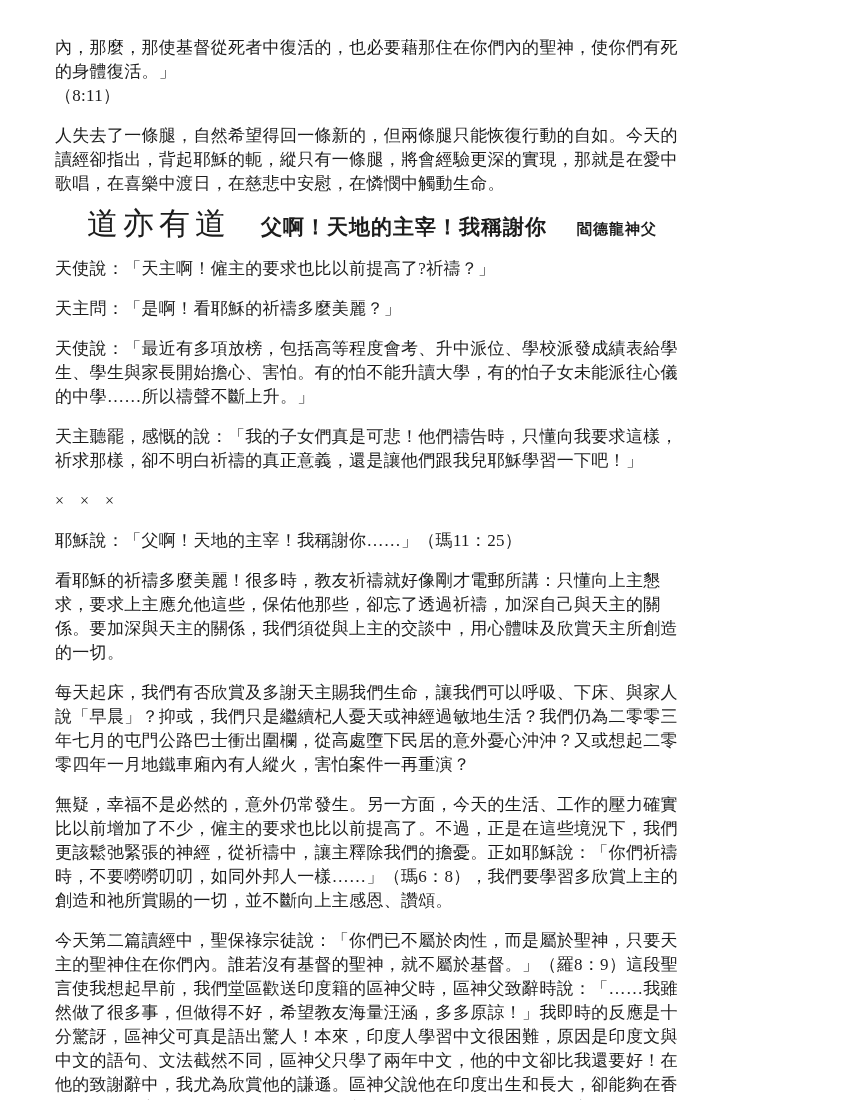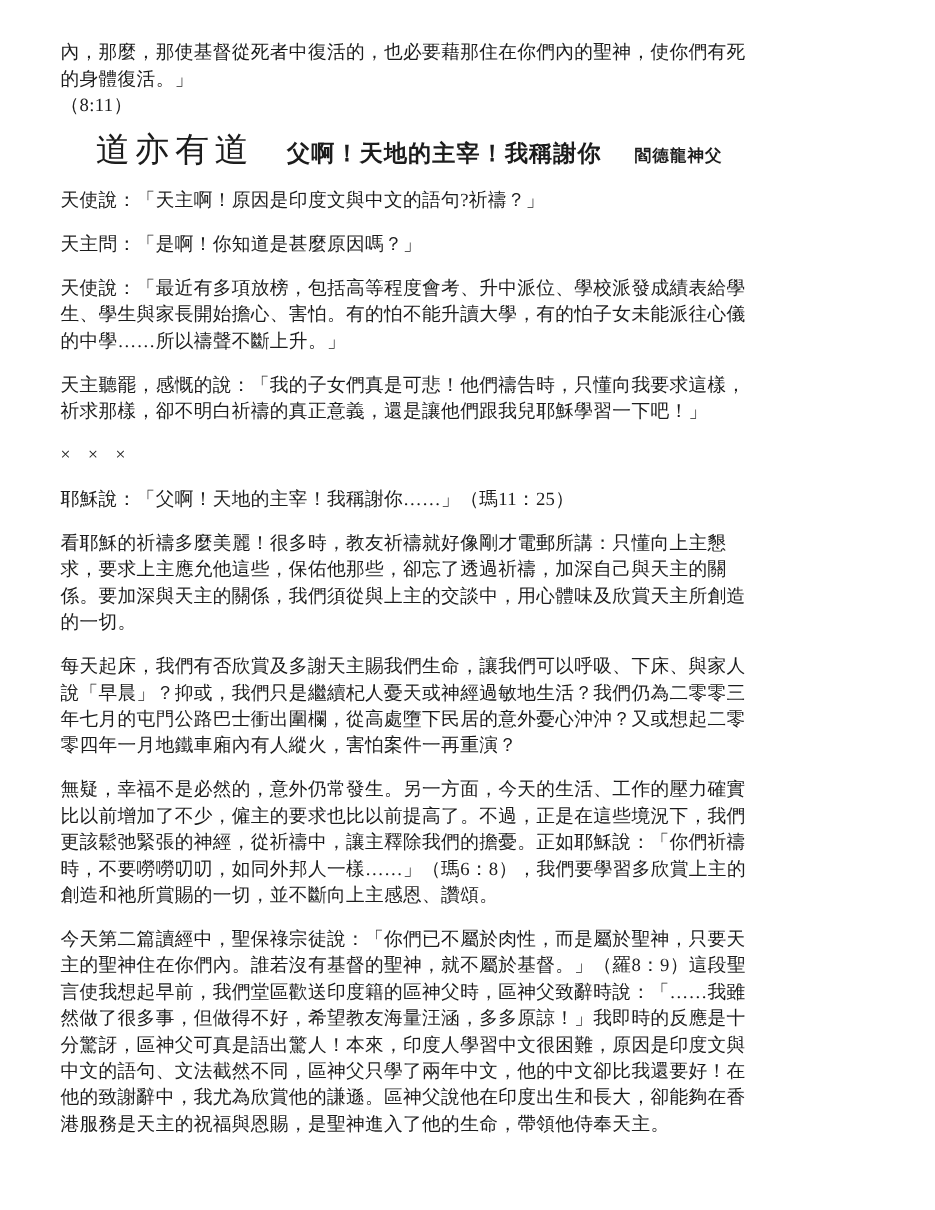--- a/index.html
+++ b/index.html
@@ -61,31 +61,32 @@
   }
 </style>
 </head>
 <body>
 
 <div class="page">
 
   <p class="para">內，那麼，那使基督從死者中復活的，也必要藉那住在你們內的聖神，使你們有死的身體復活。」
 （8:11）</p>
 
+  <p class="para">人失去了一條腿，自然希望得回一條新的，但兩條腿只能恢復行動的自如。今天的讀經卻指出，背起耶穌的軛，縱只有一條腿，將會經驗更深的實現，那就是在愛中歌唱，在喜樂中渡日，在慈悲中安慰，在憐憫中觸動生命。</p>
 
   <div class="column-heading">
     <span class="column-title">道亦有道</span>
     <span class="column-subtitle">父啊！天地的主宰！我稱謝你</span>
     <span class="column-author">閻德龍神父</span>
   </div>
 
 
-  <p class="para">天使說：「天主啊！原因是印度文與中文的語句?祈禱？」</p>
+  <p class="para">天使說：「天主啊！僱主的要求也比以前提高了?祈禱？」</p>
 
-  <p class="para">天主問：「是啊！你知道是甚麼原因嗎？」</p>
+  <p class="para">天主問：「是啊！看耶穌的祈禱多麼美麗？」</p>
 
   <p class="para">天使說：「最近有多項放榜，包括高等程度會考、升中派位、學校派發成績表給學生、學生與家長開始擔心、害怕。有的怕不能升讀大學，有的怕子女未能派往心儀的中學……所以禱聲不斷上升。」</p>
 
   <p class="para">天主聽罷，感慨的說：「我的子女們真是可悲！他們禱告時，只懂向我要求這樣，祈求那樣，卻不明白祈禱的真正意義，還是讓他們跟我兒耶穌學習一下吧！」</p>
 
   <p class="separator">× × ×</p>
 
   <p class="para">耶穌說：「父啊！天地的主宰！我稱謝你……」（瑪11：25）</p>
 
   <p class="para">看耶穌的祈禱多麼美麗！很多時，教友祈禱就好像剛才電郵所講：只懂向上主懇求，要求上主應允他這些，保佑他那些，卻忘了透過祈禱，加深自己與天主的關係。要加深與天主的關係，我們須從與上主的交談中，用心體味及欣賞天主所創造的一切。</p>

